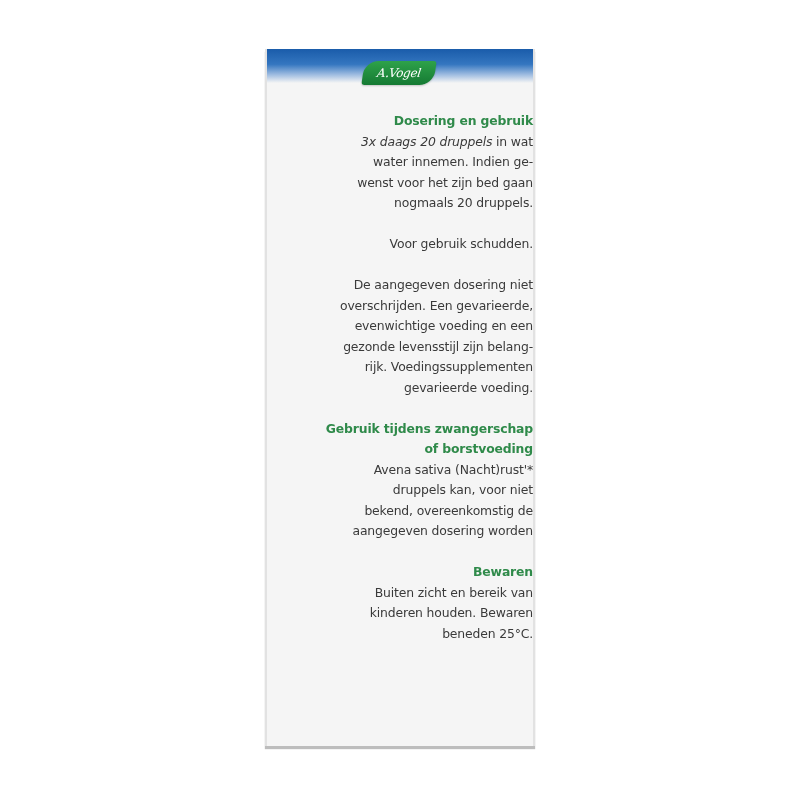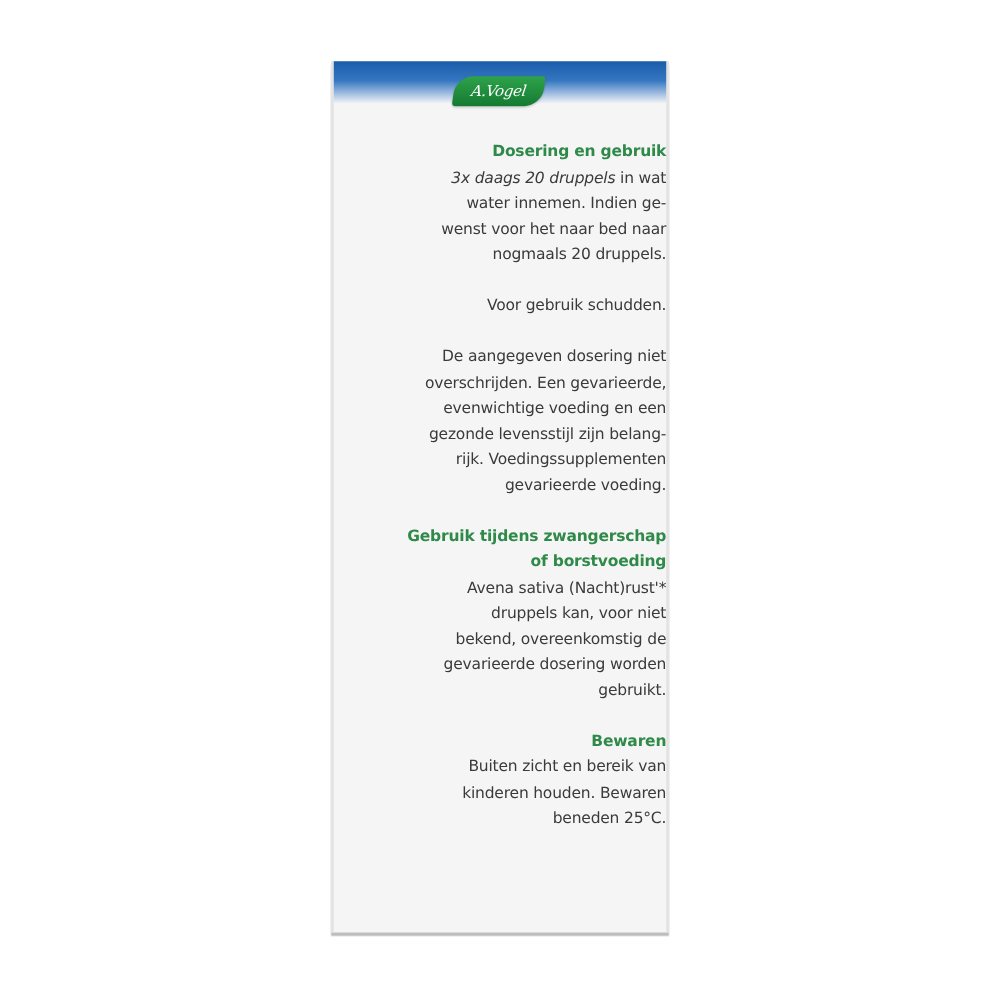--- a/index.html
+++ b/index.html
@@ -48,41 +48,40 @@
   <div class="header-band"></div>
   <div class="logo">
     <span>A.Vogel</span>
   </div>
 
   <div class="content">
     <div>
       <p class="p h">Dosering en gebruik</p>
       <p class="p"><em>3x daags 20 druppels</em><span> in wat</span></p>
       <p class="p">water innemen. Indien ge-</p>
-      <p class="p">wenst voor het naar bed naar</p>
+      <p class="p">wenst voor het zijn bed gaan</p>
       <p class="p">nogmaals 20 druppels.</p>
       <div class="gap"></div>
       <p class="p">Voor gebruik schudden.</p>
       <div class="gap"></div>
       <p class="p">De aangegeven dosering niet</p>
       <p class="p">overschrijden. Een gevarieerde,</p>
       <p class="p">evenwichtige voeding en een</p>
       <p class="p">gezonde levensstijl zijn belang-</p>
       <p class="p">rijk. Voedingssupplementen</p>
       <p class="p">gevarieerde voeding.</p>
     </div>
     <div class="gap"></div>
     <div>
       <p class="p h">Gebruik tijdens zwangerschap</p>
       <p class="p h">of borstvoeding</p>
       <p class="p">Avena sativa (Nacht)rust'*</p>
       <p class="p">druppels kan, voor niet</p>
       <p class="p">bekend, overeenkomstig de</p>
-      <p class="p">gevarieerde dosering worden</p>
-      <p class="p">gebruikt.</p>
+      <p class="p">aangegeven dosering worden</p>
     </div>
     <div class="gap"></div>
     <div>
       <p class="p h">Bewaren</p>
       <p class="p">Buiten zicht en bereik van</p>
       <p class="p">kinderen houden. Bewaren</p>
       <p class="p">beneden 25°C.</p>
     </div>
   </div>
 </div>

